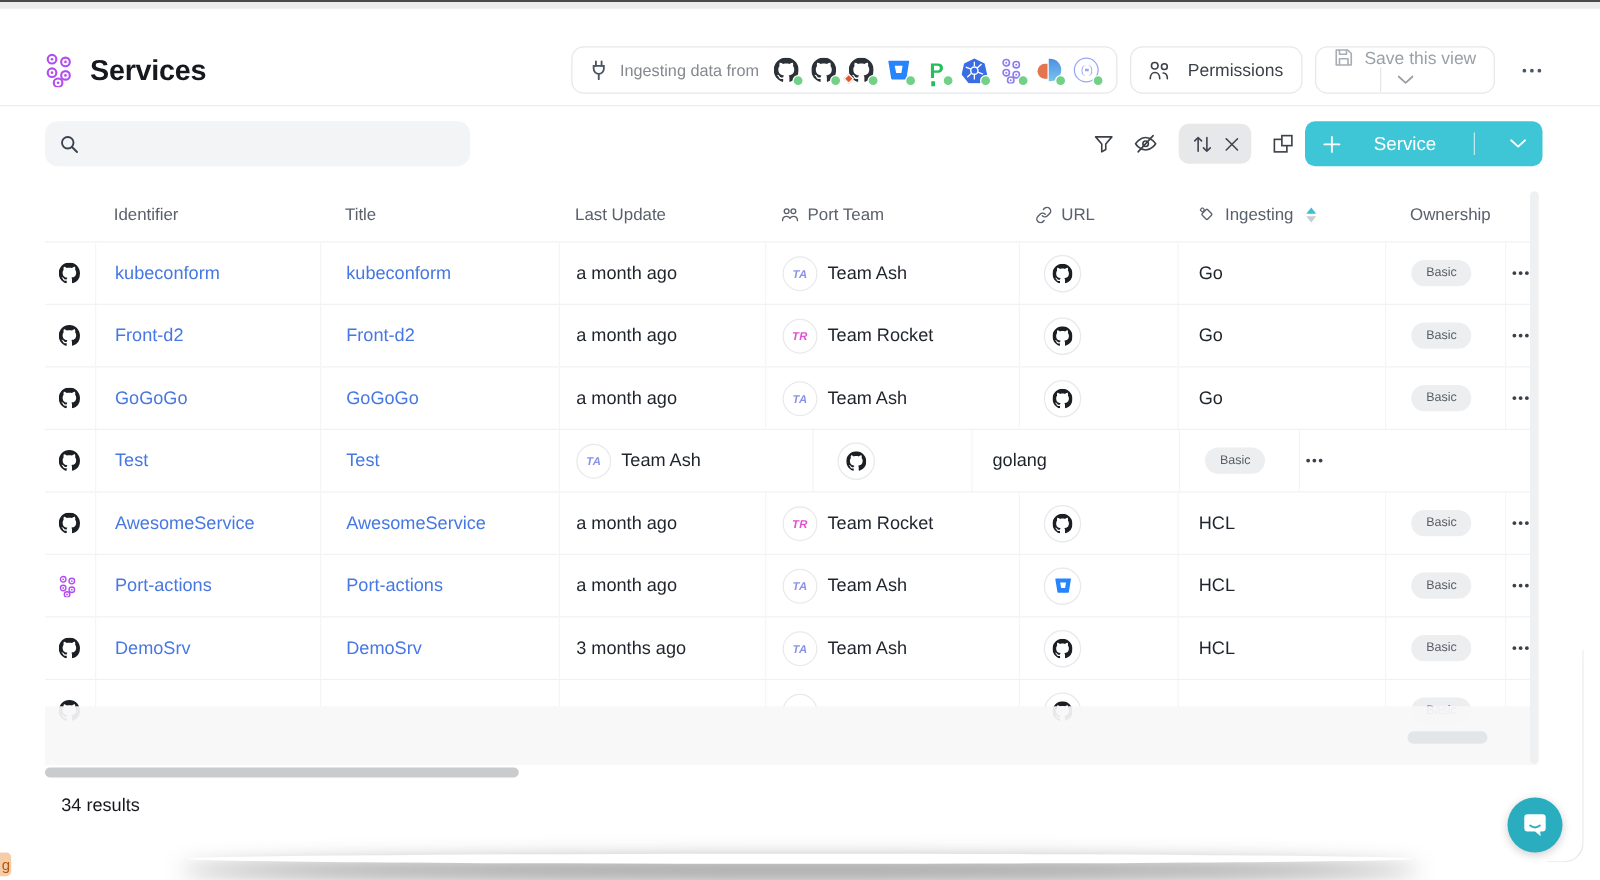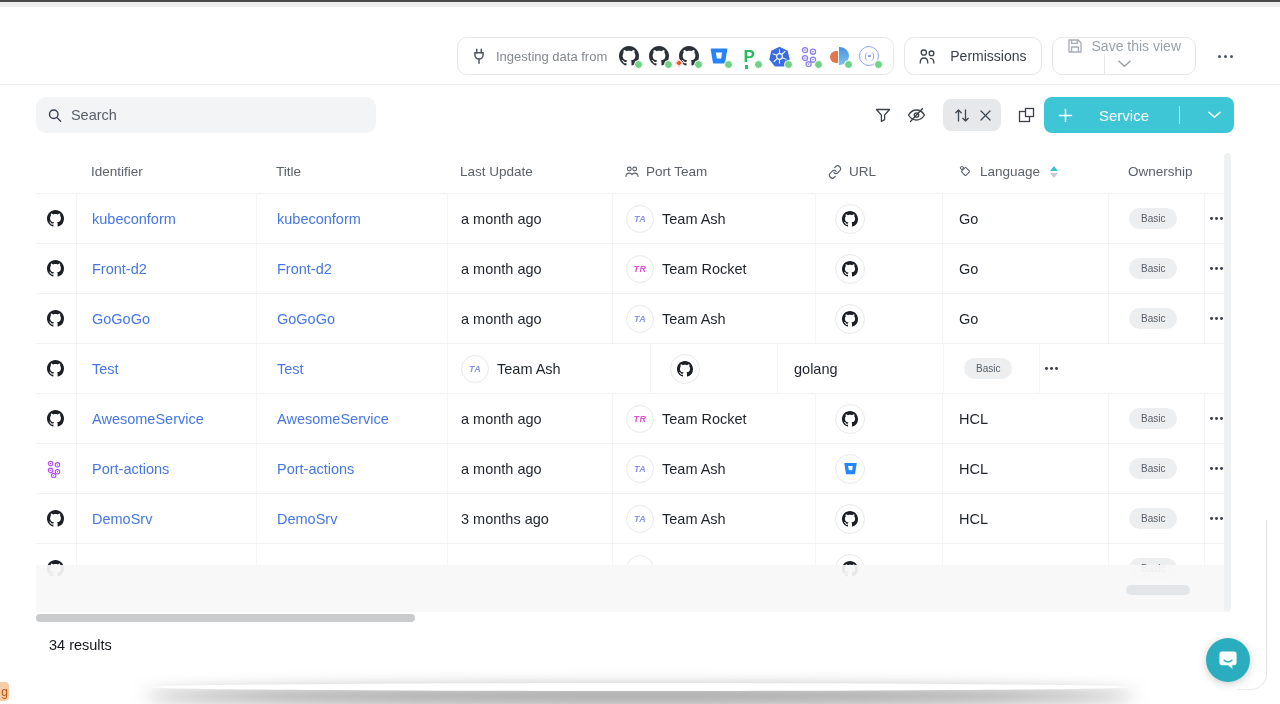--- a/index.html
+++ b/index.html
@@ -172,20 +172,26 @@
     <symbol id="chev" viewBox="0 0 14 8">
       <polyline points="1,1 7,6.5 13,1" fill="none" stroke="currentColor" stroke-width="1.6" stroke-linecap="round" stroke-linejoin="round"></polyline>
     </symbol>
   </defs>
 </svg>
 
 <div class="screen">
   <div class="top-strip"></div>
 
   <div class="header">
+    <div class="title-group">
+      <svg width="22" height="28" style="color:#b14df2">
+          <use href="#cluster"></use>
+        </svg>
+      <div class="page-title">Services</div>
+    </div>
     <div class="header-right">
 
       <div class="pill ingest-pill">
         <svg width="16" height="17" viewBox="0 0 14 15">
           <g fill="none" stroke="#4b5563" stroke-width="1.3" stroke-linecap="round">
             <path d="M5 1v3.2M9 1v3.2"></path>
             <path d="M3.4 4.2h7.2v2a3.6 3.6 0 0 1-7.2 0z"></path>
             <path d="M7 9.8V13.5"></path>
           </g>
         </svg>
@@ -286,21 +292,20 @@
     </div>
   </div>
   <div class="header-divider"></div>
 
   <div class="toolbar">
     <div class="search">
       <svg width="15" height="15" viewBox="0 0 15 15">
         <circle cx="6.2" cy="6.2" r="4.6" fill="none" stroke="#374151" stroke-width="1.5"></circle>
         <line x1="9.8" y1="9.8" x2="13.6" y2="13.6" stroke="#374151" stroke-width="1.5" stroke-linecap="round"></line>
       </svg>
-      <input type="text" placeholder="Search" style="">
     </div>
     <div class="tool-icons">
       <div class="icon-btn">
         <svg width="16" height="15" viewBox="0 0 16 15">
           <path d="M1.5 1.5h13L9.6 7.2v4.4l-3.2 1.9V7.2z" fill="none" stroke="#3c4149" stroke-width="1.3" stroke-linejoin="round"></path>
         </svg>
       </div>
       <div class="icon-btn">
         <svg width="21" height="18" viewBox="0 0 21 18">
           <g fill="none" stroke="#3c4149" stroke-width="1.3" stroke-linecap="round">
@@ -387,21 +392,21 @@
           </svg>
           <span>URL</span>
         </span>
       </div>
       <div class="td c-lang">
         <span class="hcell">
           <svg width="15" height="15" viewBox="0 0 15 15">
             <rect x="4.4" y="4.4" width="6.2" height="6.2" rx="1" fill="none" stroke="#5a616b" stroke-width="1.1" transform="rotate(45 7.5 7.5)"></rect>
             <rect x="2.6" y="2.6" width="2.6" height="2.6" rx="0.6" fill="#fff" stroke="#5a616b" stroke-width="1" transform="rotate(45 3.9 3.9)"></rect>
           </svg>
-          <span>Language</span>
+          <span>Ingesting</span>
           <span class="caret-stack">
             <i class="caret-up"></i>
             <i class="caret-down"></i>
           </span>
         </span>
       </div>
       <div class="td c-own">
           <span class="hcell">
             <span>Ownership</span>
           </span>

